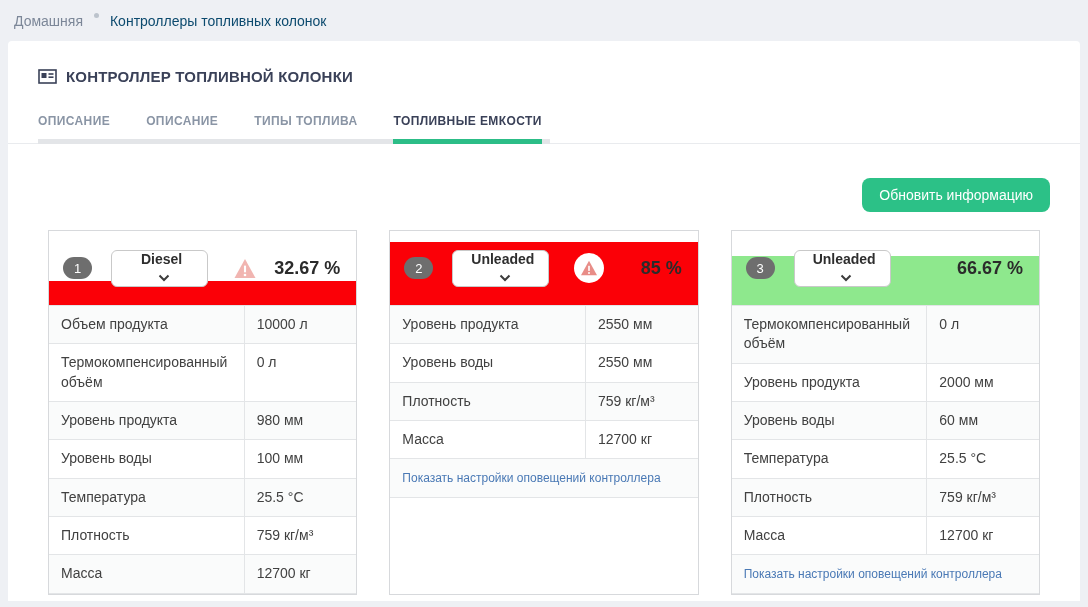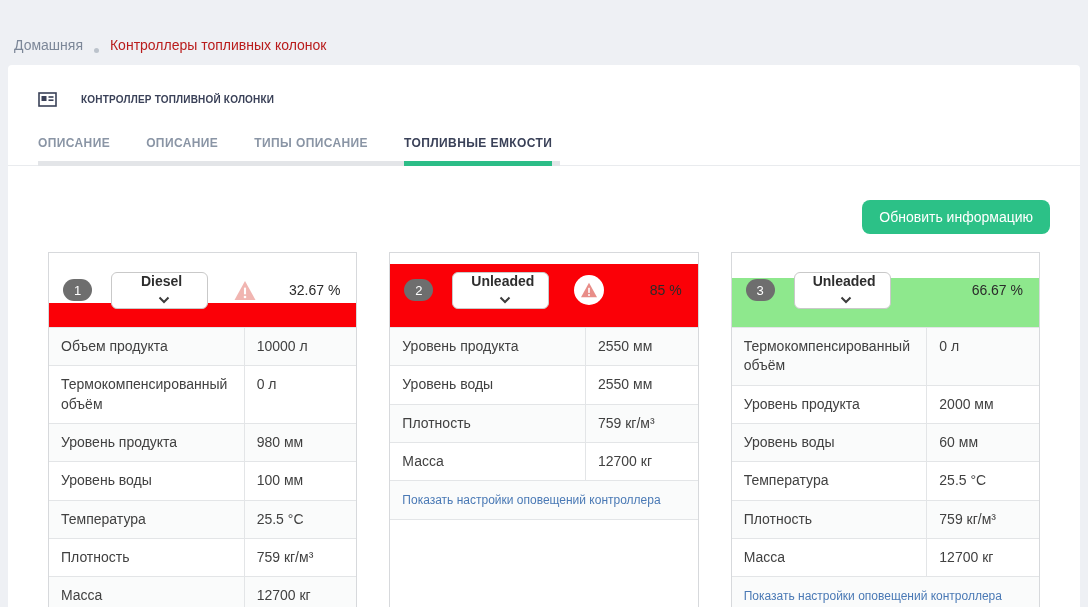--- a/index.html
+++ b/index.html
@@ -3,30 +3,30 @@
 <meta charset="utf-8">
 <style>
   * { box-sizing: border-box; margin: 0; padding: 0; }
   html, body { width: 1088px; height: 607px; overflow: hidden; }
   body {
     font-family: "Liberation Sans", "DejaVu Sans", sans-serif;
     background: #eef0f4;
     color: #414141;
   }
   
-  .breadcrumb { display: flex; align-items: flex-end; padding: 13px 14px 12px 14px; font-size: 14px; }
+  .breadcrumb { display: flex; align-items: flex-start; padding: 13px 14px 12px 14px; font-size: 14px; }
   .crumb-home { color: #7c8798; text-decoration: none; }
   .crumb-sep { width: 5px; height: 5px; border-radius: 50%; background: #bcc3cc; margin: 0 11px; }
-  .crumb-current { color: #b91c1c; margin-top: 24px; }
+  .crumb-current { color: #0c4a6e; }
 
   
   .panel { margin: 0 8px; background: #ffffff; border-radius: 4px 4px 0 0; min-height: 560px; }
 
-  .panel-title { display: flex; align-items: center; gap: 24px; padding: 27px 30px 23px 30px;
-    font-size: 10px; font-weight: bold; color: #3a4158; letter-spacing: .2px; }
+  .panel-title { display: flex; align-items: center; gap: 9px; padding: 27px 30px 23px 30px;
+    font-size: 15px; font-weight: bold; color: #3a4158; letter-spacing: .2px; }
   .panel-title svg { display: block; }
 
   
   .tabs-row { border-bottom: 1px solid #e9ebee; padding-left: 30px; }
   .tabs { display: inline-flex; position: relative; }
   .tabs::after { content: ""; position: absolute; left: 0; right: 0; bottom: -1px; height: 5px; background: #e3e5e8; }
   .tab { position: relative; padding: 6px 0 15px 0; margin-right: 36px; font-size: 12px; font-weight: bold;
     letter-spacing: .4px; color: #8a95a5; cursor: pointer; text-align: center; }
   .tab:last-child { margin-right: 8px; }
   .tab.active { color: #3a4158; }
@@ -50,21 +50,21 @@
     font-size: 13px; display: flex; align-items: center; justify-content: center; padding: 0 8px; }
   .fuel-select { display: flex; align-items: center; background: #ffffff; border: 1px solid #c9c9c9;
     border-radius: 6px; height: 37px; width: 97px; margin-left: 19px; padding: 0 8px 0 12px; cursor: pointer; flex-direction: column; }
   .fuel-select .val { flex: 1; font-weight: bold; font-size: 14px; color: #2e2e2e;
     overflow: hidden; white-space: nowrap; }
   .fuel-select svg { flex: 0 0 auto; margin-left: 4px; }
 
   .warn { margin-left: 25px; display: flex; align-items: center; }
   .warn-circle { width: 30px; height: 30px; border-radius: 50%; background: #ffffff;
     display: flex; align-items: center; justify-content: center; margin-left: 25px; }
-  .pct { margin-left: auto; font-size: 14px; font-weight: normal; color: #2b2b2b; white-space: nowrap; }
+  .pct { margin-left: auto; font-size: 18px; font-weight: bold; color: #2b2b2b; white-space: nowrap; }
 
   
   table.props { width: 100%; border-collapse: collapse; border-top: 1px solid #e3e5e7; }
   table.props tr:nth-child(odd) { background: #fafbfb; }
   table.props td { border-bottom: 1px solid #e3e5e7; font-size: 14px; color: #414141;
     padding: 9px 12px; line-height: 1.38; vertical-align: top; }
   td.lbl { width: 63.5%; border-right: 1px solid #e3e5e7; }
   td.val { width: 36.5%; }
   td.linkcell { padding: 12px; }
   .alert-link { color: #4a79b5; text-decoration: none; font-size: 12px; line-height: 1.5; cursor: pointer; }
@@ -89,21 +89,21 @@
         <rect x="10.5" y="7.4" width="5" height="1.6" fill="#3a4158"></rect>
       </svg>
     </span>
     <span>КОНТРОЛЛЕР ТОПЛИВНОЙ КОЛОНКИ</span>
   </div>
 
   <div class="tabs-row">
     <div class="tabs">
       <div class="tab">ОПИСАНИЕ</div>
       <div class="tab">ОПИСАНИЕ</div>
-      <div class="tab">ТИПЫ ОПИСАНИЕ</div>
+      <div class="tab">ТИПЫ ТОПЛИВА</div>
       <div class="tab active">ТОПЛИВНЫЕ ЕМКОСТИ</div>
     </div>
   </div>
 
   <div class="toolbar">
     <button class="btn-refresh">Обновить информацию</button>
   </div>
 
   <div class="cards">
 

